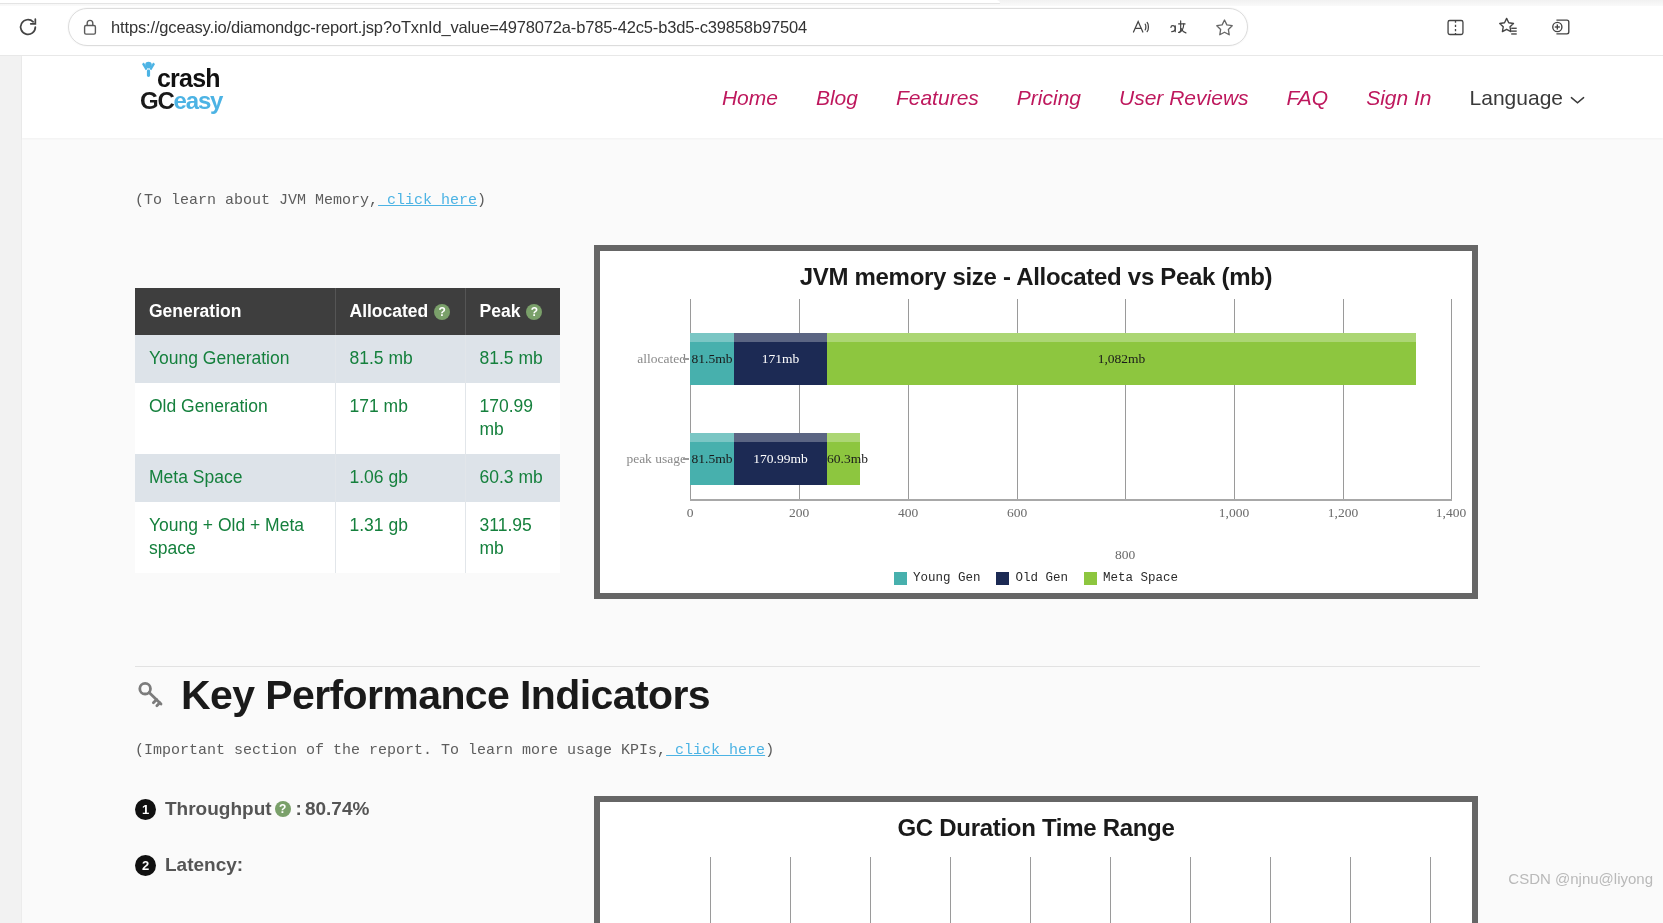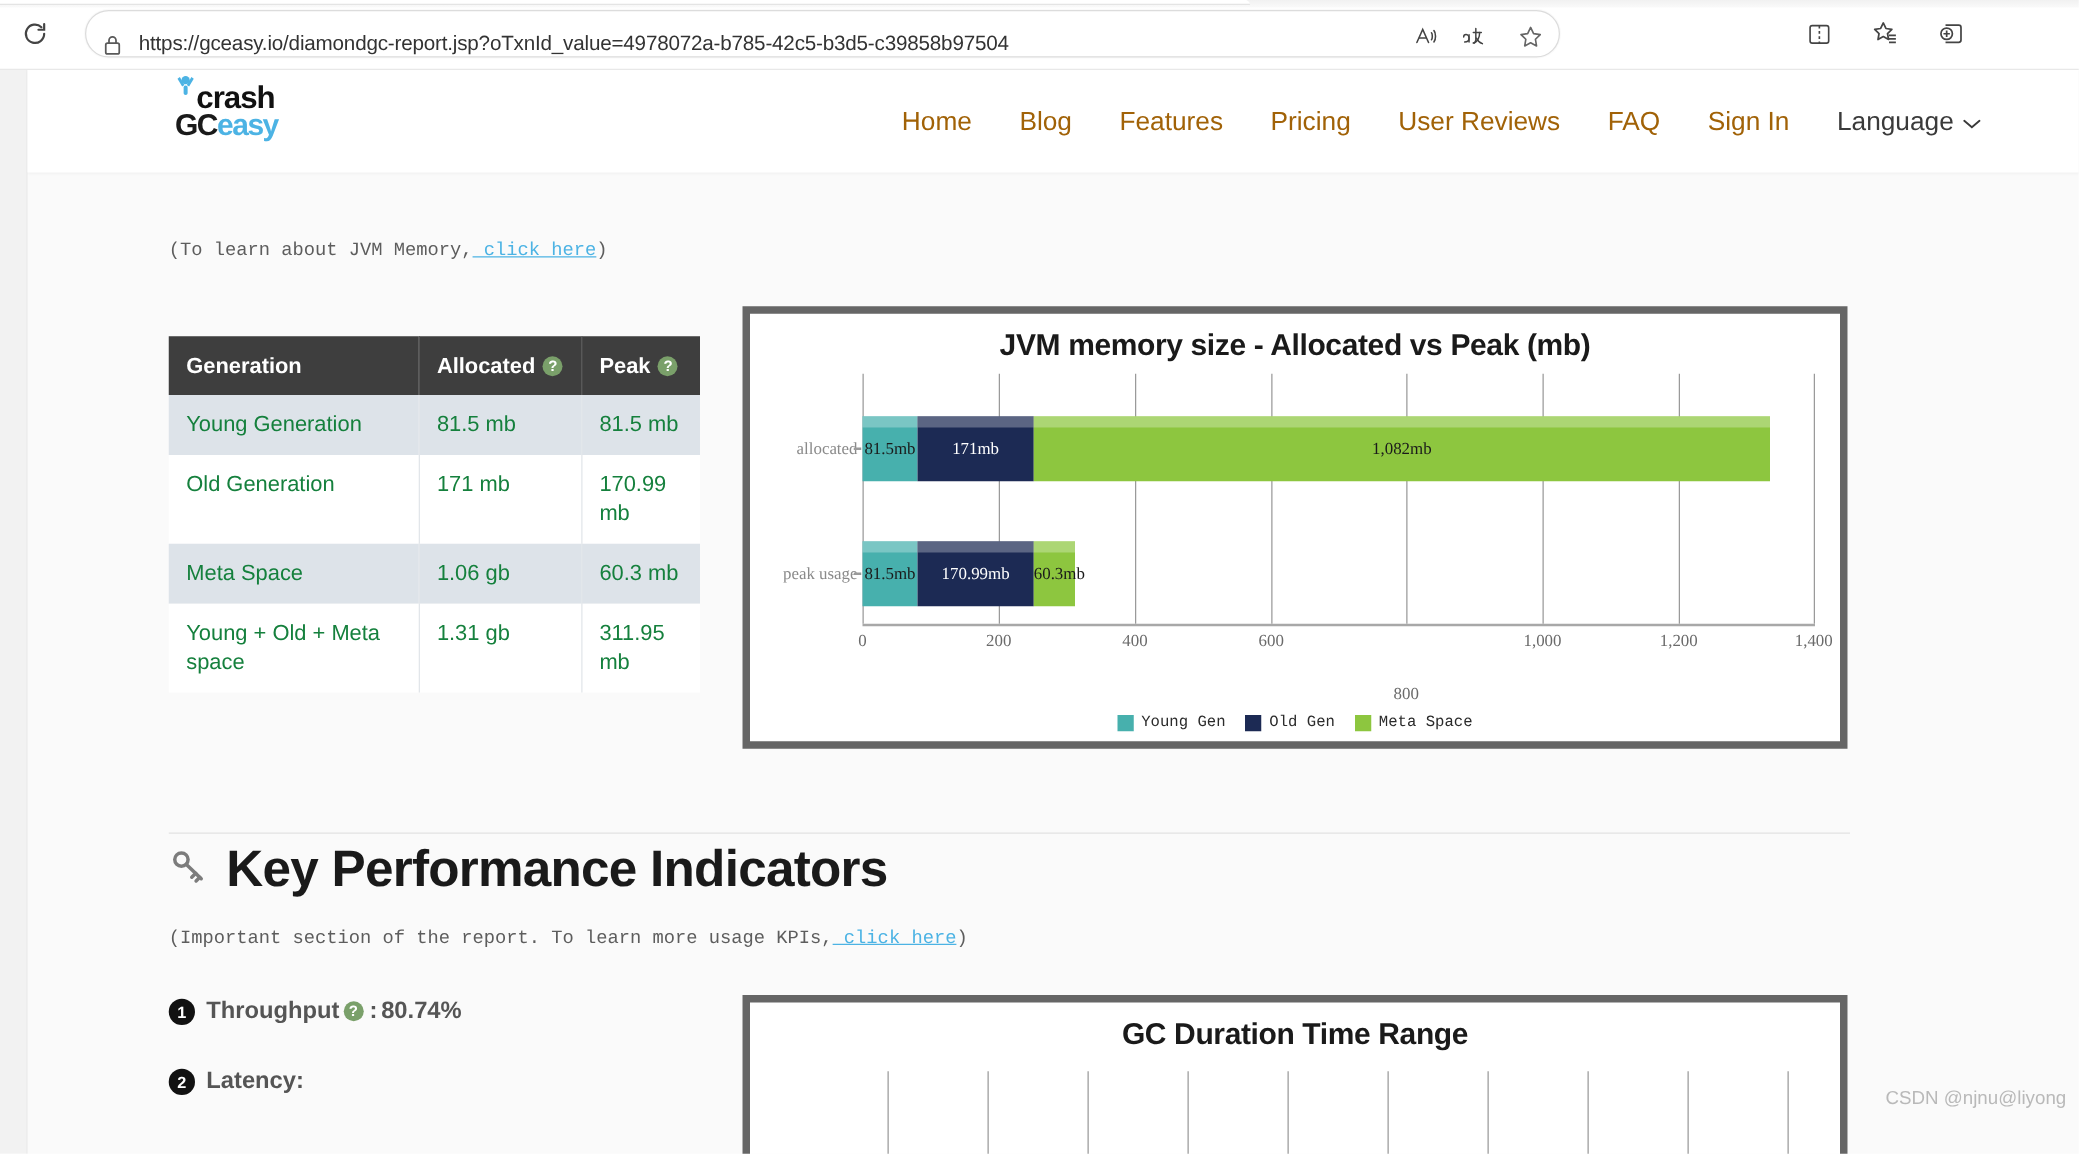--- a/index.html
+++ b/index.html
@@ -31,21 +31,21 @@
     width: 38px; height: 38px;
     display: flex; align-items: center; justify-content: center;
     border-radius: 50%; cursor: pointer;
   }
   #omnibox {
     position: absolute; left: 68px; top: 8px;
     width: 1180px; height: 38px;
     background: #ffffff;
     border: 1px solid #dcdcdc;
     border-radius: 19px;
-    display: flex; align-items: flex-end;
+    display: flex; align-items: center;
     box-shadow: 0 0 0 1px rgba(0,0,0,0.02);
   }
   #lock-icon-wrap {
     width: 42px; display: flex; align-items: center; justify-content: center;
     flex: 0 0 42px;
   }
   #url-text {
     flex: 1 1 auto;
     font-size: 16.5px; color: #333333;
     letter-spacing: -0.15px;
@@ -110,24 +110,25 @@
     font-family: "Liberation Sans", sans-serif;
   }
   #logo-gceasy .gc { color: #1a1a1a; }
   #logo-gceasy .easy { color: #4cb3e4; }
 
   #main-nav {
     position: absolute; right: 72px; top: 24px;
     display: flex; align-items: center; gap: 0;
   }
   .nav-item {
-    font-size: 21px; color: #a16207;
+    font-size: 21px; color: #be185d;
     padding: 6px 19px;
     cursor: pointer; white-space: nowrap;
     font-family: "Liberation Sans", sans-serif;
+    font-style: italic;
   }
   #nav-language {
     display: flex; align-items: center; gap: 7px;
     font-size: 21px; color: #3a3a3a; padding: 6px 6px 6px 19px;
     cursor: pointer; white-space: nowrap;
   }
 
   
   #content {
     position: absolute; top: 0; left: 22px;
@@ -144,21 +145,21 @@
   }
   .subnote {
     position: absolute;
     font-size: 15px; color: #5d5d5d;
     font-family: Liberation Mono, monospace;
   }
   .subnote a { color: #4cb3e4; text-decoration: underline; cursor: pointer; }
 
   
   #memory-table {
-    position: absolute; left: 113px; top: 213px;
+    position: absolute; left: 113px; top: 232px;
     width: 425px;
     border-collapse: collapse;
     font-size: 17.5px;
   }
   #memory-table th {
     background: #3e3e3e; color: #ffffff;
     text-align: left; font-weight: 700;
     padding: 13px 14px;
     font-size: 17.5px;
     border-right: 1px solid #555;

